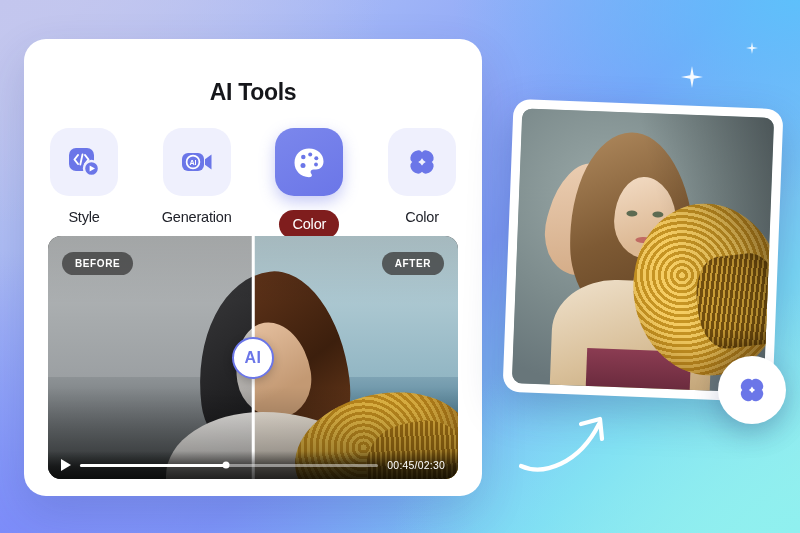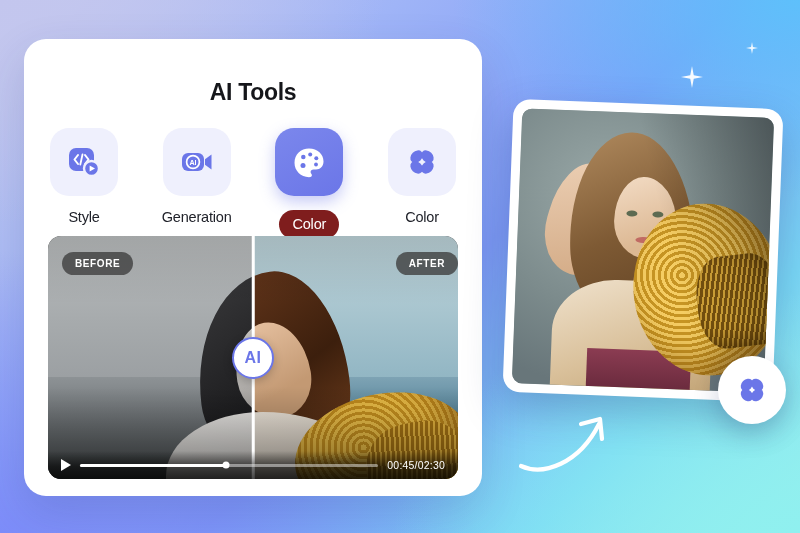--- a/index.html
+++ b/index.html
@@ -243,21 +243,21 @@
     top: 16px;
     background: rgba(60,60,60,0.78);
     color: #ffffff;
     font-size: 10px;
     font-weight: bold;
     letter-spacing: 0.6px;
     padding: 6px 13px;
     border-radius: 14px;
   }
   .badge-before { left: 14px; }
-  .badge-after  { right: 0; }
+  .badge-after  { right: 14px; }
 
   
   .controls {
     position: absolute;
     left: 0; right: 0; bottom: 0;
     height: 28px;
     display: flex;
     align-items: center;
     gap: 9px;
     padding: 0 13px;

